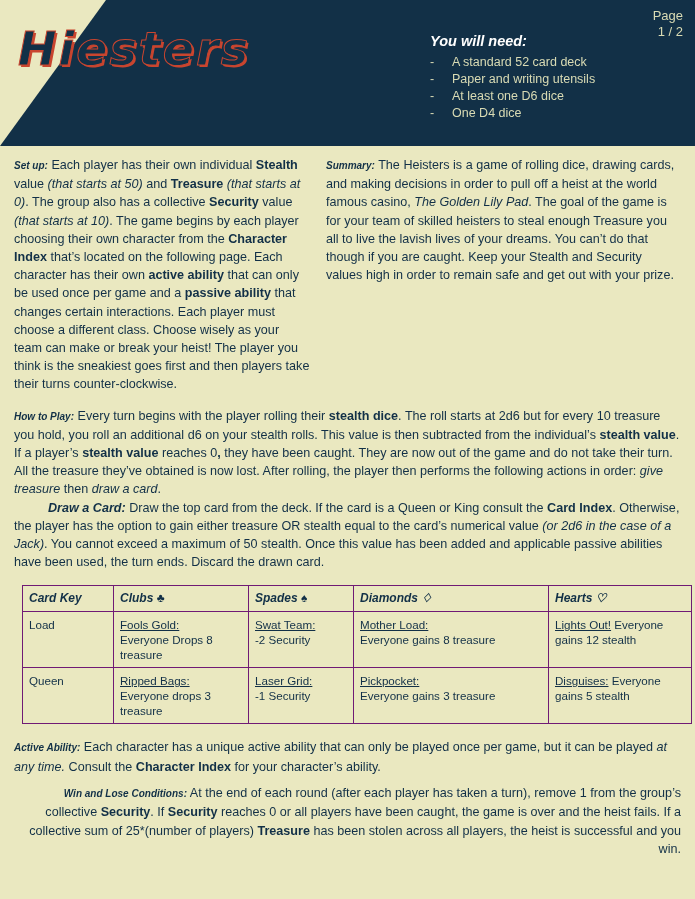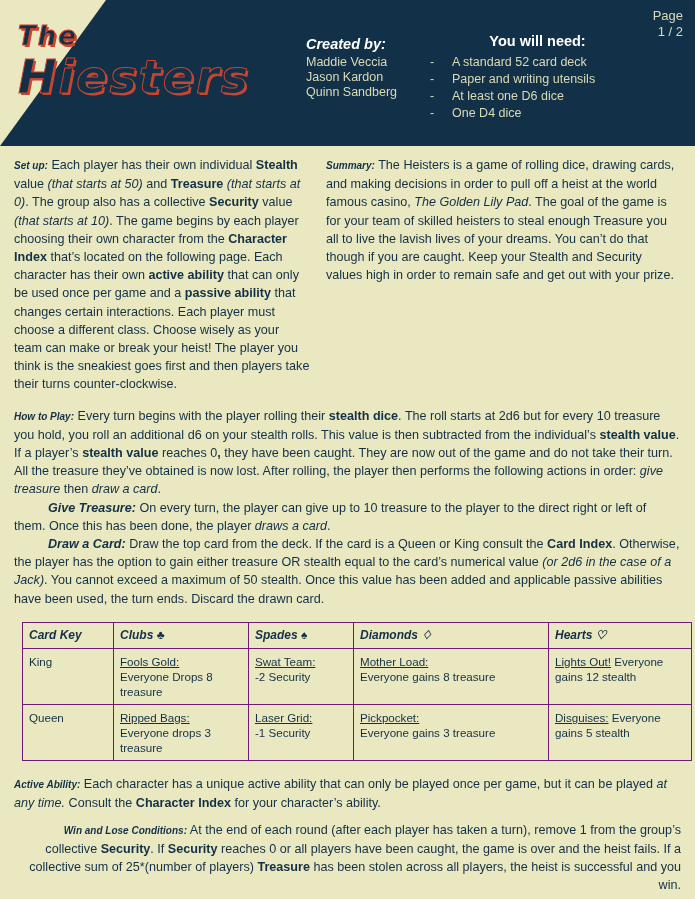--- a/index.html
+++ b/index.html
@@ -84,23 +84,23 @@
     position: absolute;
     top: 33px;
     left: 430px;
     width: 215px;
     color: #eae8c0;
     z-index: 6;
   }
   .need-block .hdr {
     font-size: 14.5px;
     font-weight: bold;
+    font-style: italic;
     color: #ffffff;
     margin-bottom: 5px;
-    text-align: center;
   }
   .need-item {
     font-size: 12.5px;
     line-height: 17px;
     color: #d9dbb4;
     display: flex;
   }
   .need-item .dash {
     width: 22px;
     flex: 0 0 22px;
@@ -199,35 +199,28 @@
   }
   .bottom p.para { line-height: 18.4px; }
 </style>
 </head>
 <body>
 
 <div class="header">
   <div class="header-navy"></div>
 
   <div class="title-block">
-    <div class="title-line title-line1">The</div>
     <div class="title-line title-line2">Hiesters</div>
   </div>
 
   <div class="page-no">
     <div>Page</div>
     <div>1 / 2</div>
   </div>
 
-  <div class="created-by">
-    <div class="hdr">Created by:</div>
-    <div class="nm">Maddie Veccia</div>
-    <div class="nm">Jason Kardon</div>
-    <div class="nm">Quinn Sandberg</div>
-  </div>
 
   <div class="need-block">
     <div class="hdr">You will need:</div>
     <div class="need-item">
       <span class="dash">-</span>
       <span>A standard 52 card deck</span>
     </div>
     <div class="need-item">
       <span class="dash">-</span>
       <span>Paper and writing utensils</span>
@@ -257,42 +250,39 @@
         <span class="lead">Summary:</span><span> The Heisters is a game of rolling dice, drawing cards, and making decisions in order to pull off a heist at the world famous casino, </span><i class="ital">The Golden Lily Pad</i><span>. The goal of the game is for your team of skilled heisters to steal enough Treasure you all to live the lavish lives of your dreams. You can’t do that though if you are caught. Keep your Stealth and Security values high in order to remain safe and get out with your prize.</span>
       </p>
     </div>
   </div>
 
   <div class="section">
     <p class="para">
       <span class="lead">How to Play:</span><span> Every turn begins with the player rolling their </span><b class="bold">stealth dice</b><span>. The roll starts at 2d6 but for every 10 treasure you hold, you roll an additional d6 on your stealth rolls. This value is then subtracted from the individual’s </span><b class="bold">stealth value</b><span>. If a player’s </span><b class="bold">stealth value</b><span> reaches 0</span><b class="bold">,</b><span> they have been caught. They are now out of the game and do not take their turn. All the treasure they’ve obtained is now lost. After rolling, the player then performs the following actions in order: </span><i class="ital">give treasure</i><span> then </span><i class="ital">draw a card</i><span>.</span>
     </p>
 
-    <p class="para indent">
-      <span class="lead-sm" style="font-style:italic">Give Treasure:</span><span> On every turn, the player can give up to 10 treasure to the player to the direct right or left of them. Once this has been done, the player </span><i class="ital">draws a card</i><span>.</span>
-    </p>
 
     <p class="para indent">
       <span class="lead-sm" style="font-style:italic">Draw a Card:</span><span> Draw the top card from the deck. If the card is a Queen or King consult the </span><b class="bold">Card Index</b><span>. Otherwise, the player has the option to gain either treasure OR stealth equal to the card’s numerical value </span><i class="ital">(or 2d6 in the case of a Jack)</i><span>. You cannot exceed a maximum of 50 stealth. Once this value has been added and applicable passive abilities have been used, the turn ends. Discard the drawn card.</span>
     </p>
   </div>
 
   <table class="card-key">
     <thead>
       <tr>
         <th class="col-key">Card Key</th>
         <th class="col-clubs">Clubs ♣</th>
         <th class="col-spades">Spades ♠</th>
         <th class="col-diamonds">Diamonds ♢</th>
         <th class="col-hearts">Hearts ♡</th>
       </tr>
     </thead>
     <tbody>
       <tr>
-        <td class="row-label">King</td>
+        <td class="row-label">Load</td>
         <td>
           <span class="cell-title">Fools Gold:</span><br>
           <span>Everyone Drops 8 treasure</span>
         </td>
         <td>
           <span class="cell-title">Swat Team:</span><br>
           <span>-2 Security</span>
         </td>
         <td>
           <span class="cell-title">Mother Load:</span><br>

